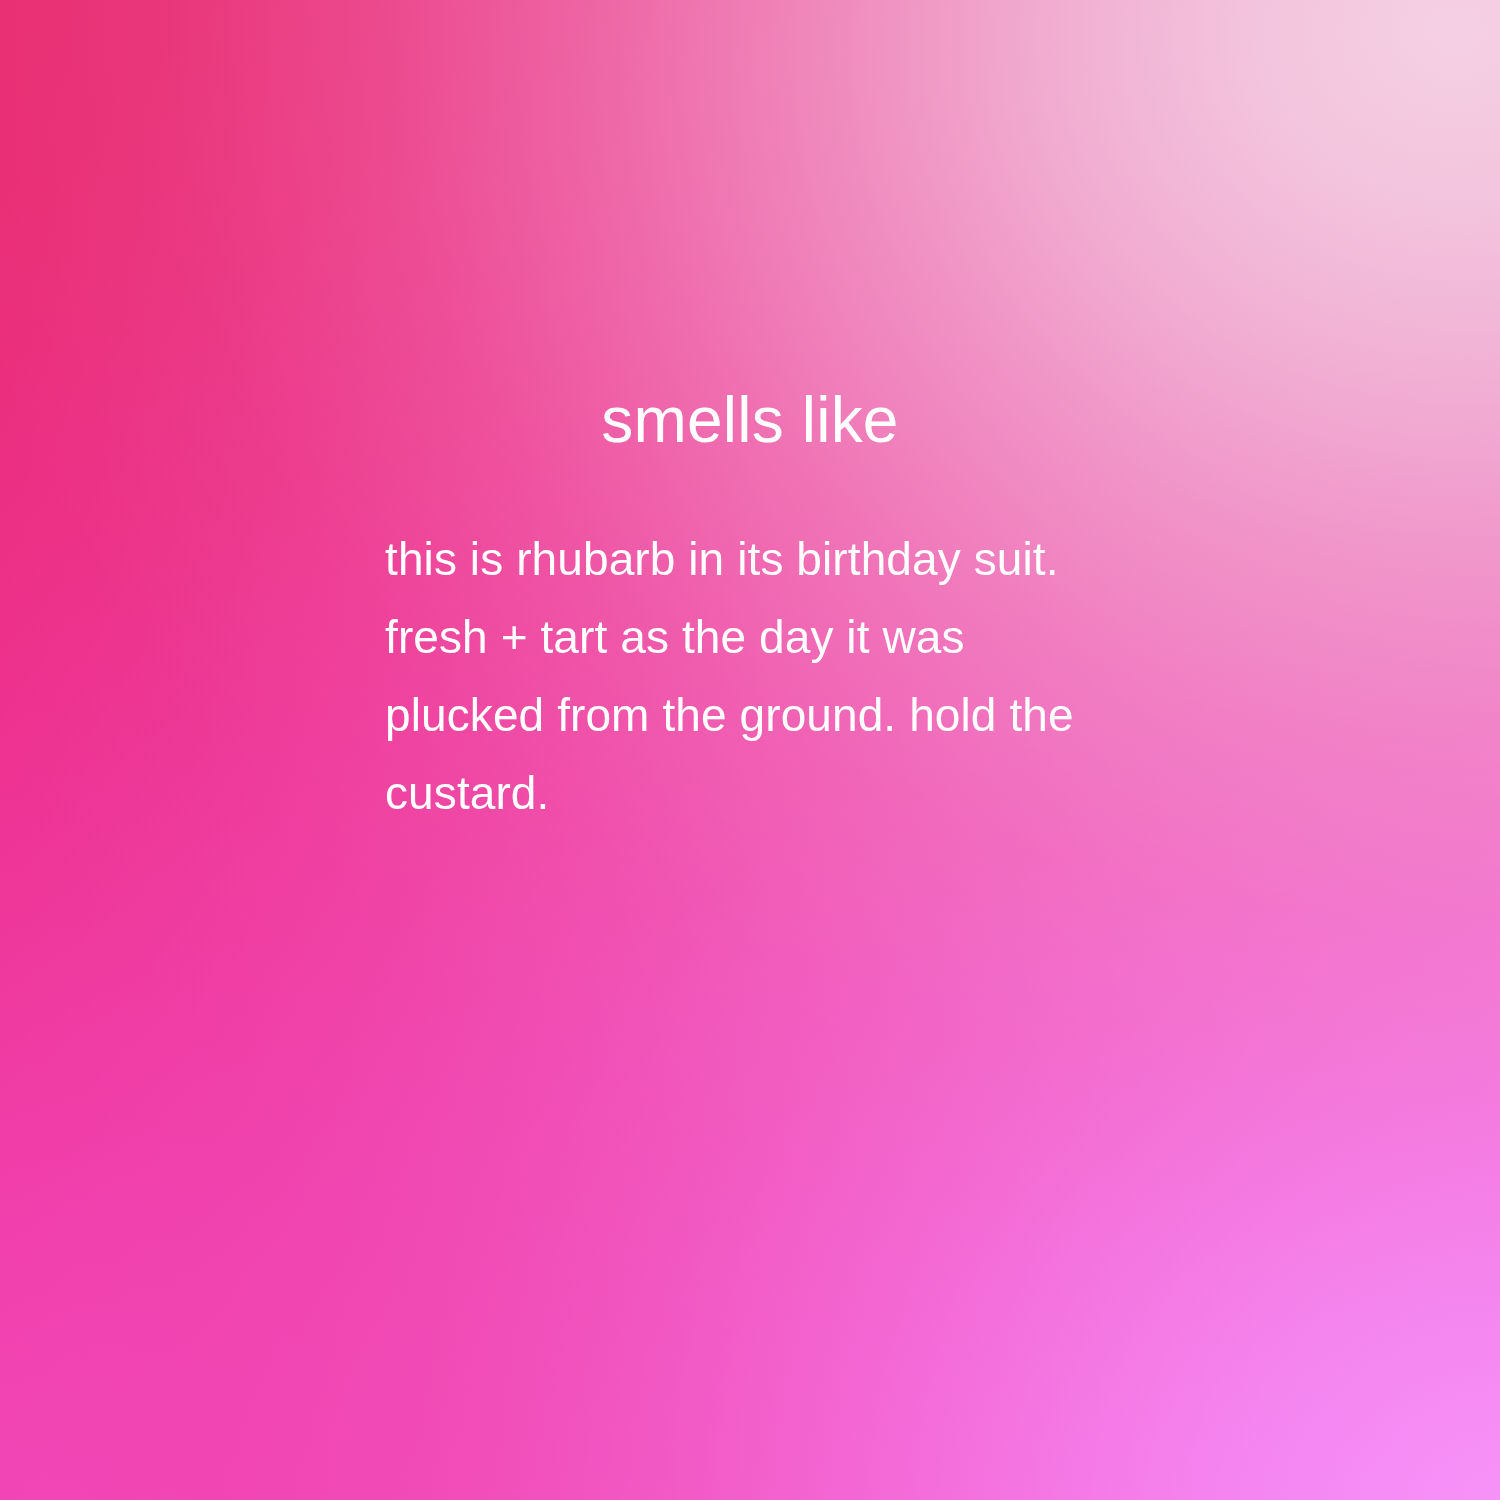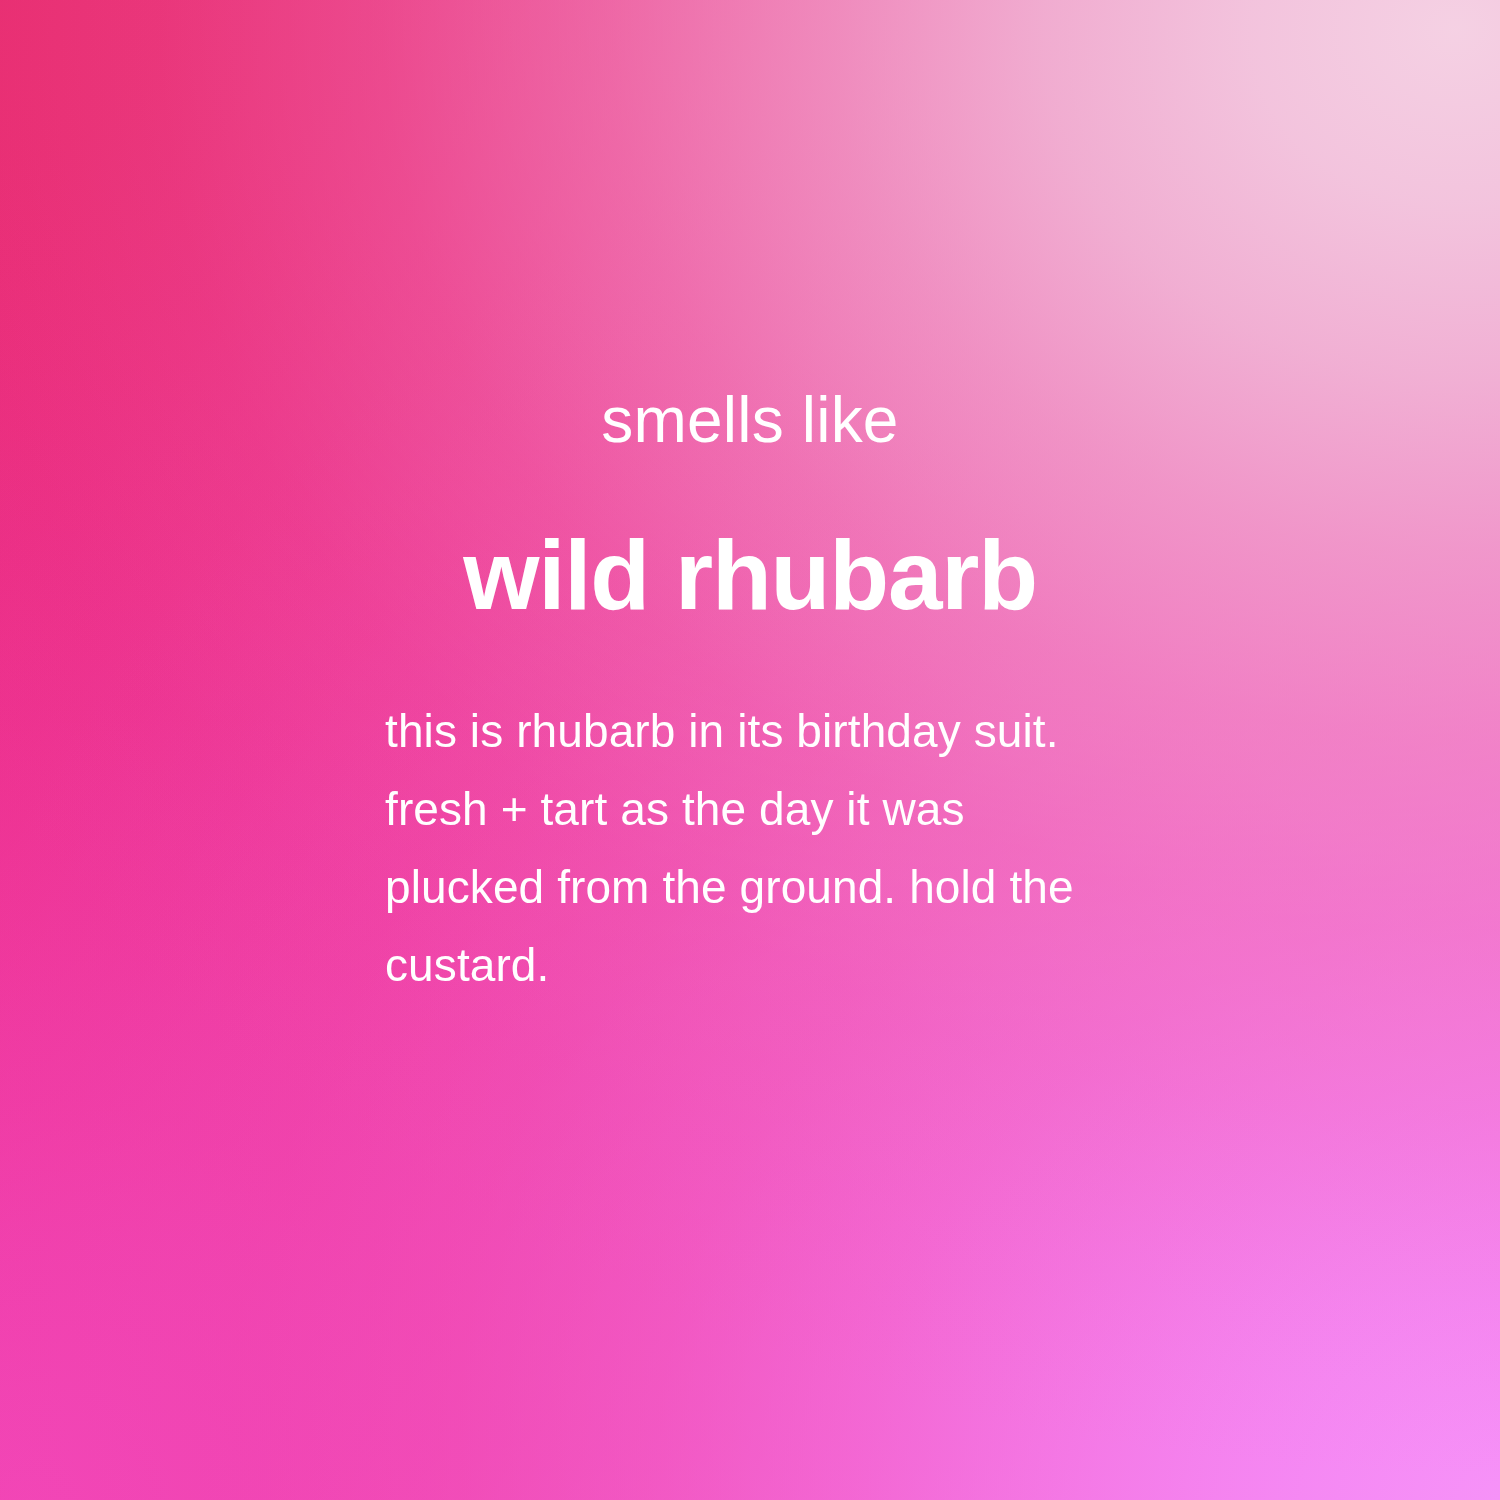--- a/index.html
+++ b/index.html
@@ -124,19 +124,18 @@
 </style>
 </head>
 <body>
 
 <div id="scent-card">
 
   <div id="scent-copy">
 
     <p class="eyebrow">smells like</p>
 
-    <h1 class="headline">wild rhubarb</h1>
 
     <p class="description">this is rhubarb in its birthday suit. fresh + tart as the day it was plucked from the ground. hold the custard.</p>
 
   </div>
 
 </div>
 
 </body></html>

